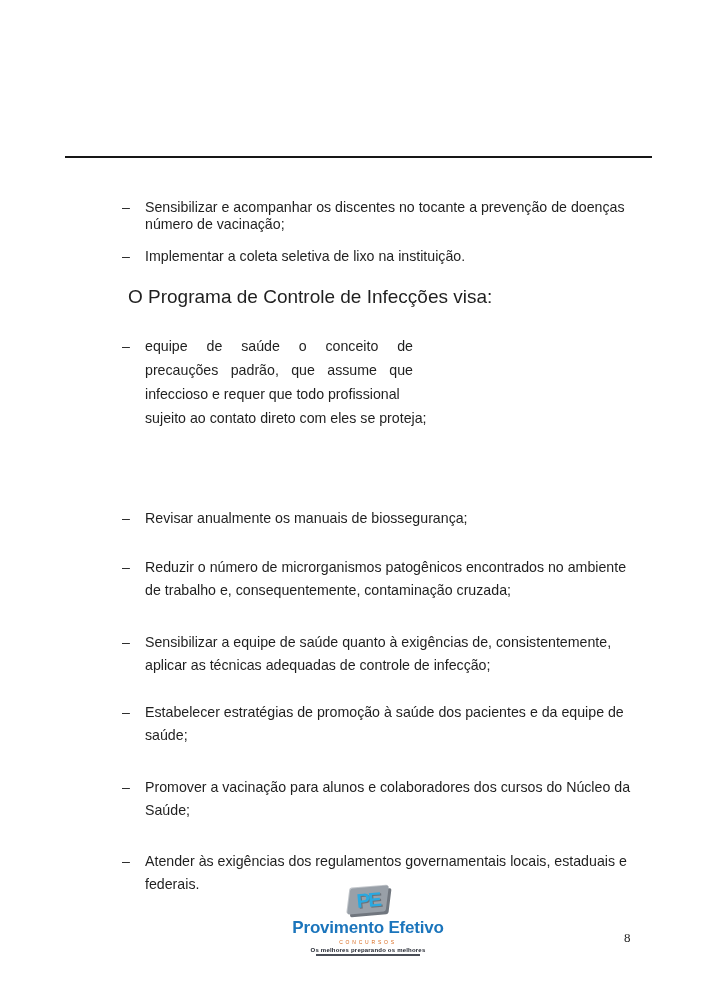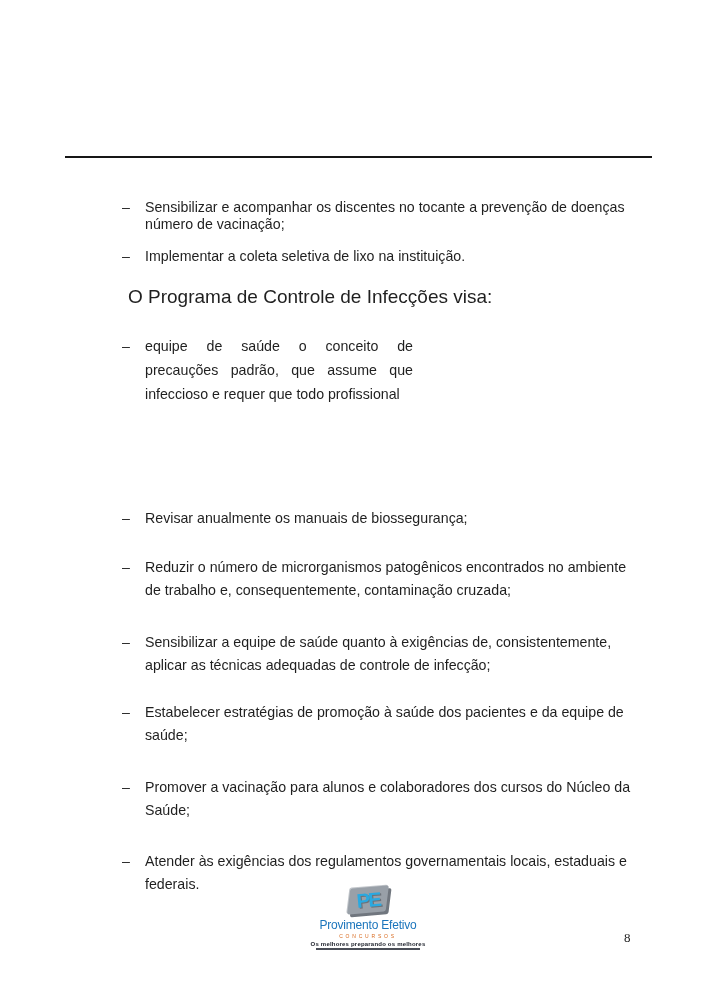--- a/index.html
+++ b/index.html
@@ -72,22 +72,22 @@
   }
   .cube span {
     transform: skewX(12deg);
     font-weight: bold;
     font-size: 20px;
     letter-spacing: -2px;
     color: #2ba9e0;
     text-shadow: 1px 1px 0 #6d737a;
   }
   .brand {
-    font-size: 12px;
-    font-weight: normal;
+    font-size: 17px;
+    font-weight: bold;
     letter-spacing: -0.2px;
     color: #1b75bc;
     white-space: nowrap;
   }
   .concursos {
     font-size: 5px;
     letter-spacing: 2.8px;
     color: #d86a1f;
     margin-top: 1px;
     white-space: nowrap;
@@ -139,20 +139,21 @@
   </div>
 
   <div class="para" style="top:288px">O Programa de Controle de Infecções visa:</div>
 
   <div class="item lh24" style="top:334px">
     <span class="dash">–</span>
     <span class="lines">
       <span class="line just">equipe de saúde o conceito de</span>
       <span class="line just">precauções padrão, que assume que</span>
       <span class="line">infeccioso e requer que todo profissional</span>
+      <span class="line">sujeito ao contato direto com eles se proteja;</span>
     </span>
   </div>
 
   <div class="item lh23" style="top:507px">
     <span class="dash">–</span>
     <span class="lines">
       <span class="line">Revisar anualmente os manuais de biossegurança;</span>
     </span>
   </div>
 

